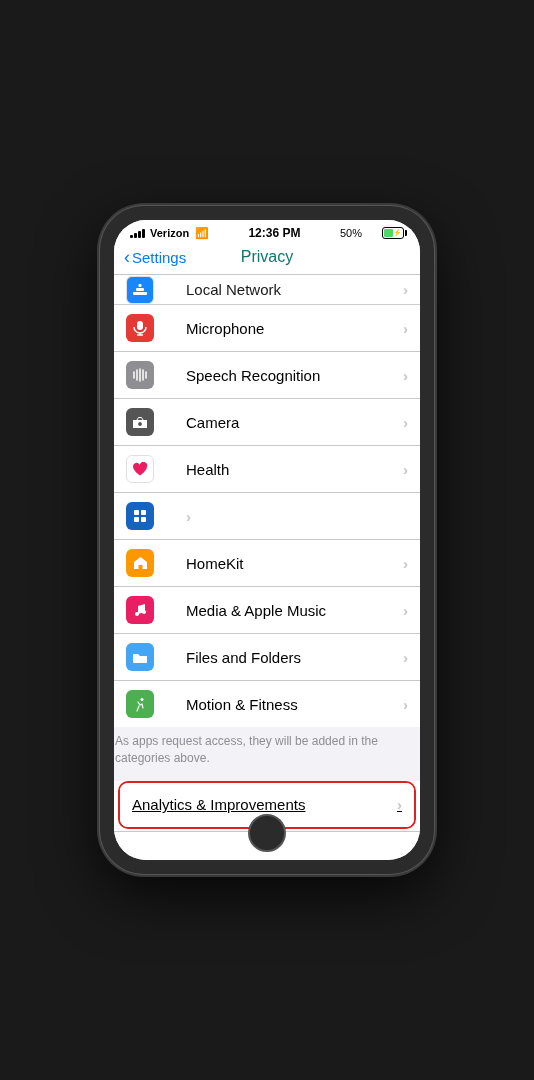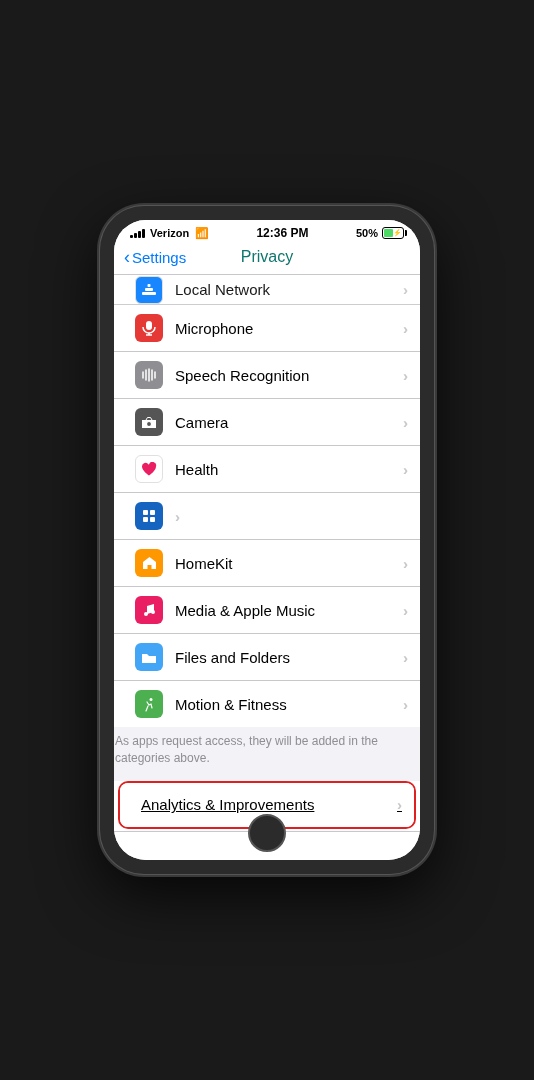--- a/index.html
+++ b/index.html
@@ -96,23 +96,23 @@
 
     .status-center {
       font-size: 12px;
       font-weight: 600;
       color: #000;
     }
 
     .status-right {
       display: flex;
       align-items: flex-start;
-      gap: 4px;
+      gap: 20px;
       font-size: 11px;
-      font-weight: 700;
+      font-weight: 400;
     }
 
     .battery {
       display: flex;
       align-items: center;
       gap: 2px;
     }
 
     .battery-body {
       width: 22px;
@@ -195,25 +195,26 @@
     }
 
     .list-section {
       background: white;
       margin-bottom: 0;
     }
 
     .list-item {
       display: flex;
       align-items: center;
-      padding: 9px 12px 9px 21px;
+      padding: 9px 12px 9px 12px;
       background: white;
       border-bottom: 1px solid #c8c8cc;
       min-height: 44px;
       cursor: pointer;
+      gap: 20px;
     }
 
     .list-item:last-child {
       border-bottom: none;
     }
 
     .item-icon {
       width: 28px;
       height: 28px;
       border-radius: 6px;

